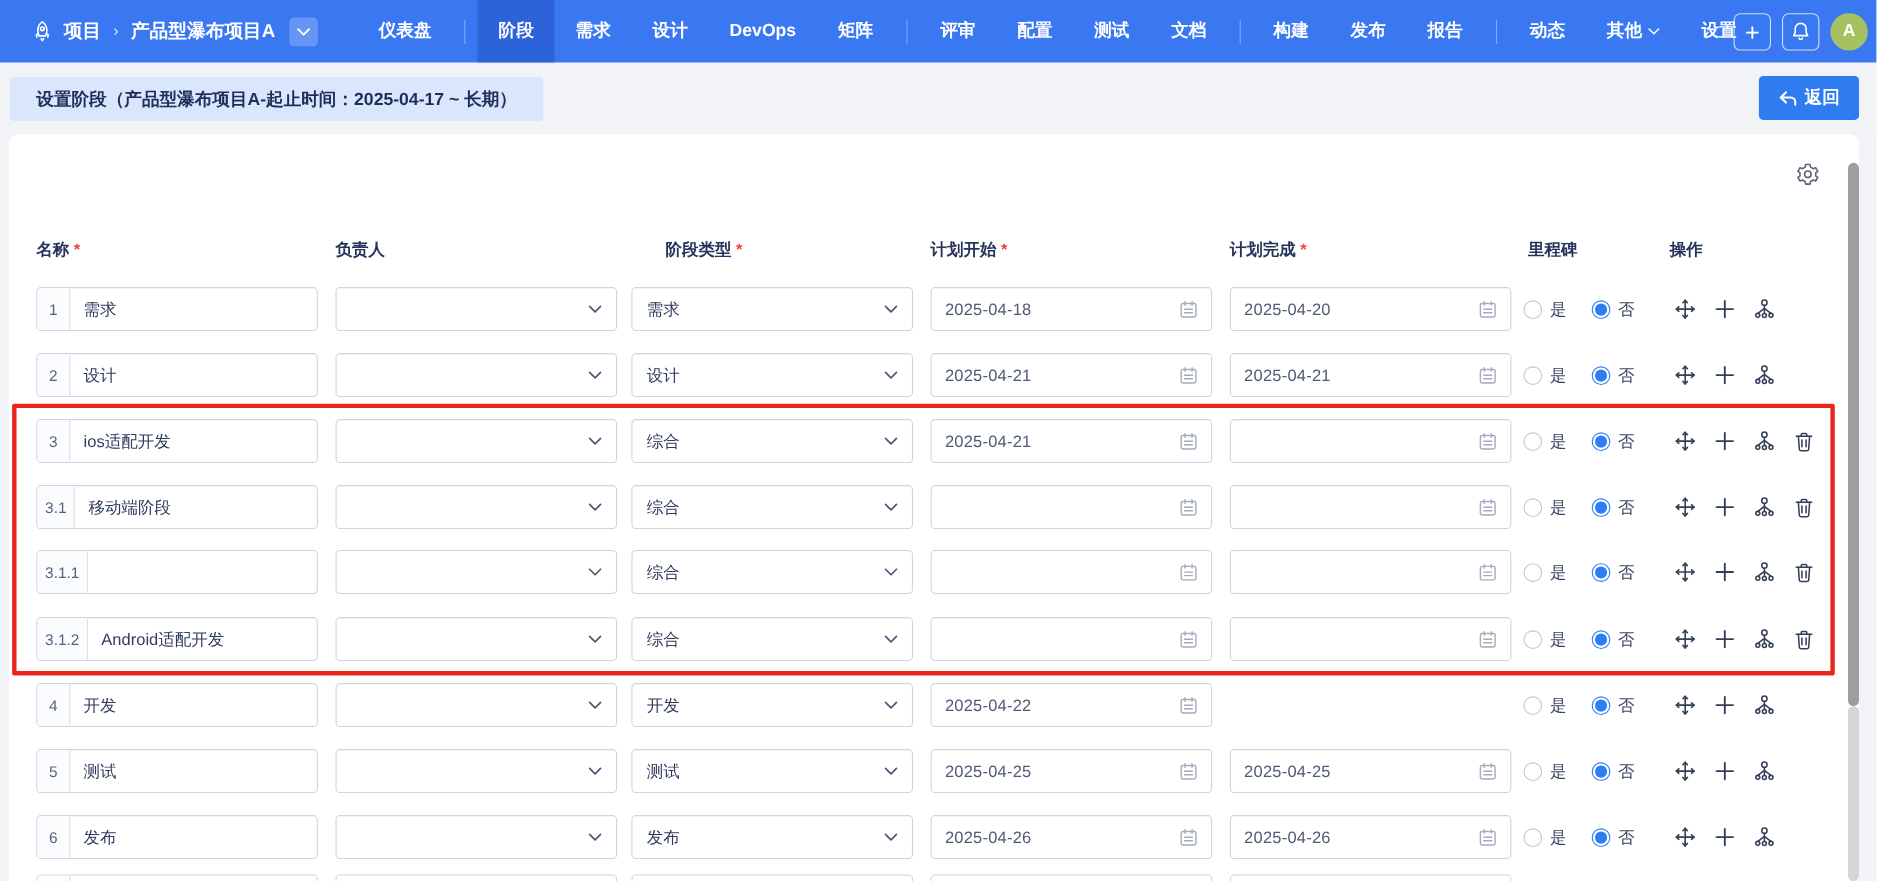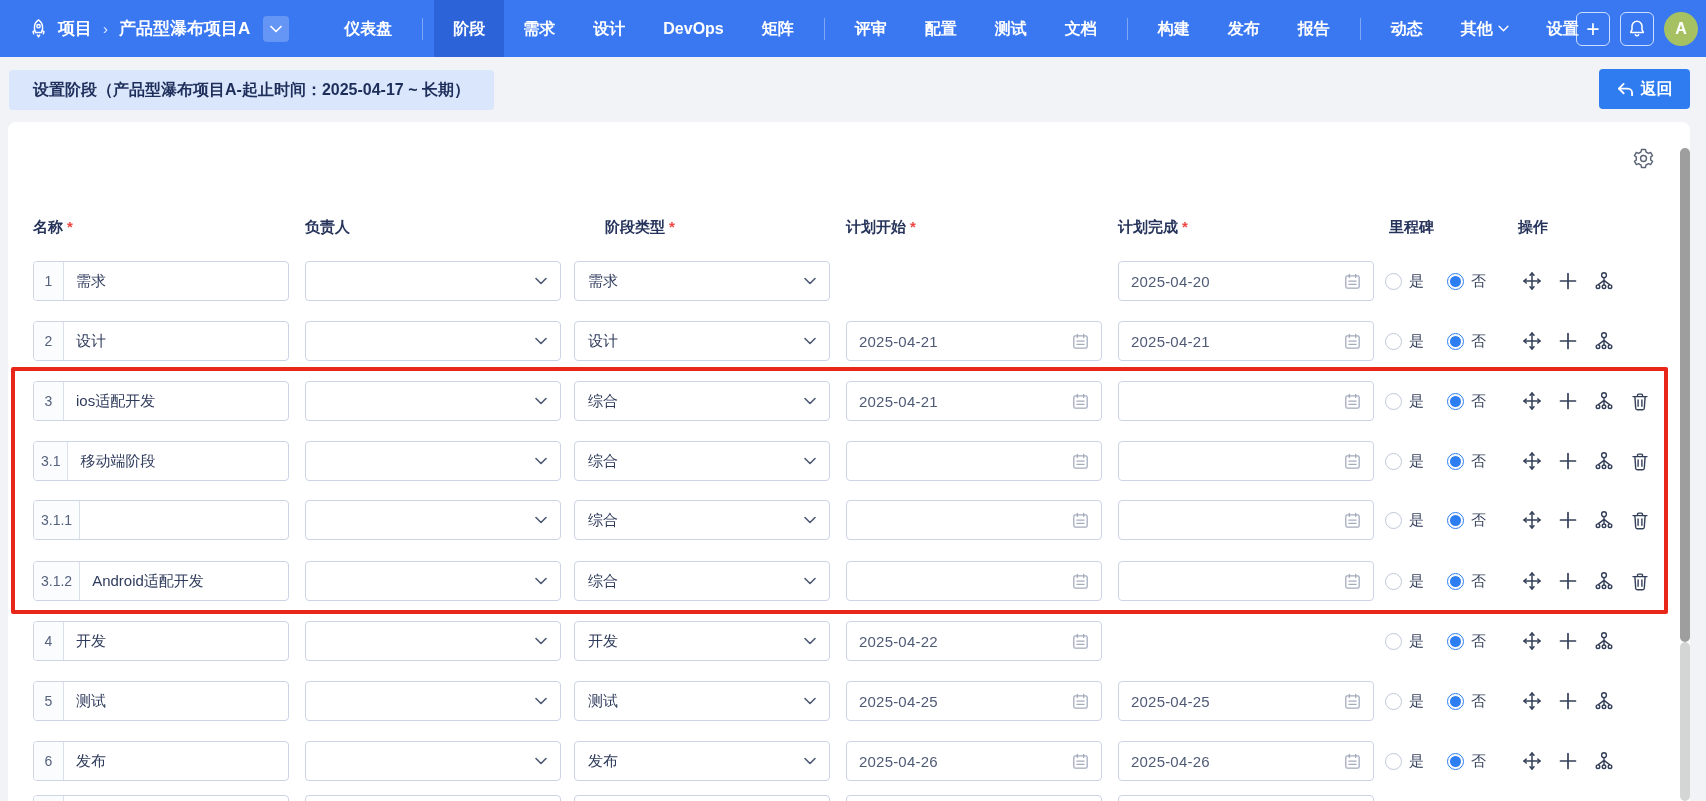--- a/index.html
+++ b/index.html
@@ -183,20 +183,29 @@
             </span>
           </div>
           <div class="cell select" style="left:566px">
             <span class="sel-val">需求</span>
             <span class="chev">
               <svg width="12" height="8" viewBox="0 0 12 8" fill="none" stroke="#4e5a74" stroke-width="1.6" stroke-linecap="round" stroke-linejoin="round">
                 <path d="M1 1.5 6 6.5 11 1.5"></path>
               </svg>
             </span>
           </div>
+          <div class="cell date" style="left:838px">
+            <span class="date-val">2025-04-18</span>
+            <span class="cal">
+              <svg width="17" height="17" viewBox="0 0 16 16" fill="none" stroke="#a3abbc" stroke-width="1.2" stroke-linecap="round">
+                <rect x="1.7" y="2.7" width="12.6" height="11.6" rx="1.5"></rect>
+                <path d="M5 1.2v3M11 1.2v3M4.6 7.6h6.8M4.6 10.6h6.8"></path>
+              </svg>
+            </span>
+          </div>
           <div class="cell date" style="left:1110px">
             <span class="date-val">2025-04-20</span>
             <span class="cal">
               <svg width="17" height="17" viewBox="0 0 16 16" fill="none" stroke="#a3abbc" stroke-width="1.2" stroke-linecap="round">
                 <rect x="1.7" y="2.7" width="12.6" height="11.6" rx="1.5"></rect>
                 <path d="M5 1.2v3M11 1.2v3M4.6 7.6h6.8M4.6 10.6h6.8"></path>
               </svg>
             </span>
           </div>
           <div class="cell milestone" style="left:1377px">

